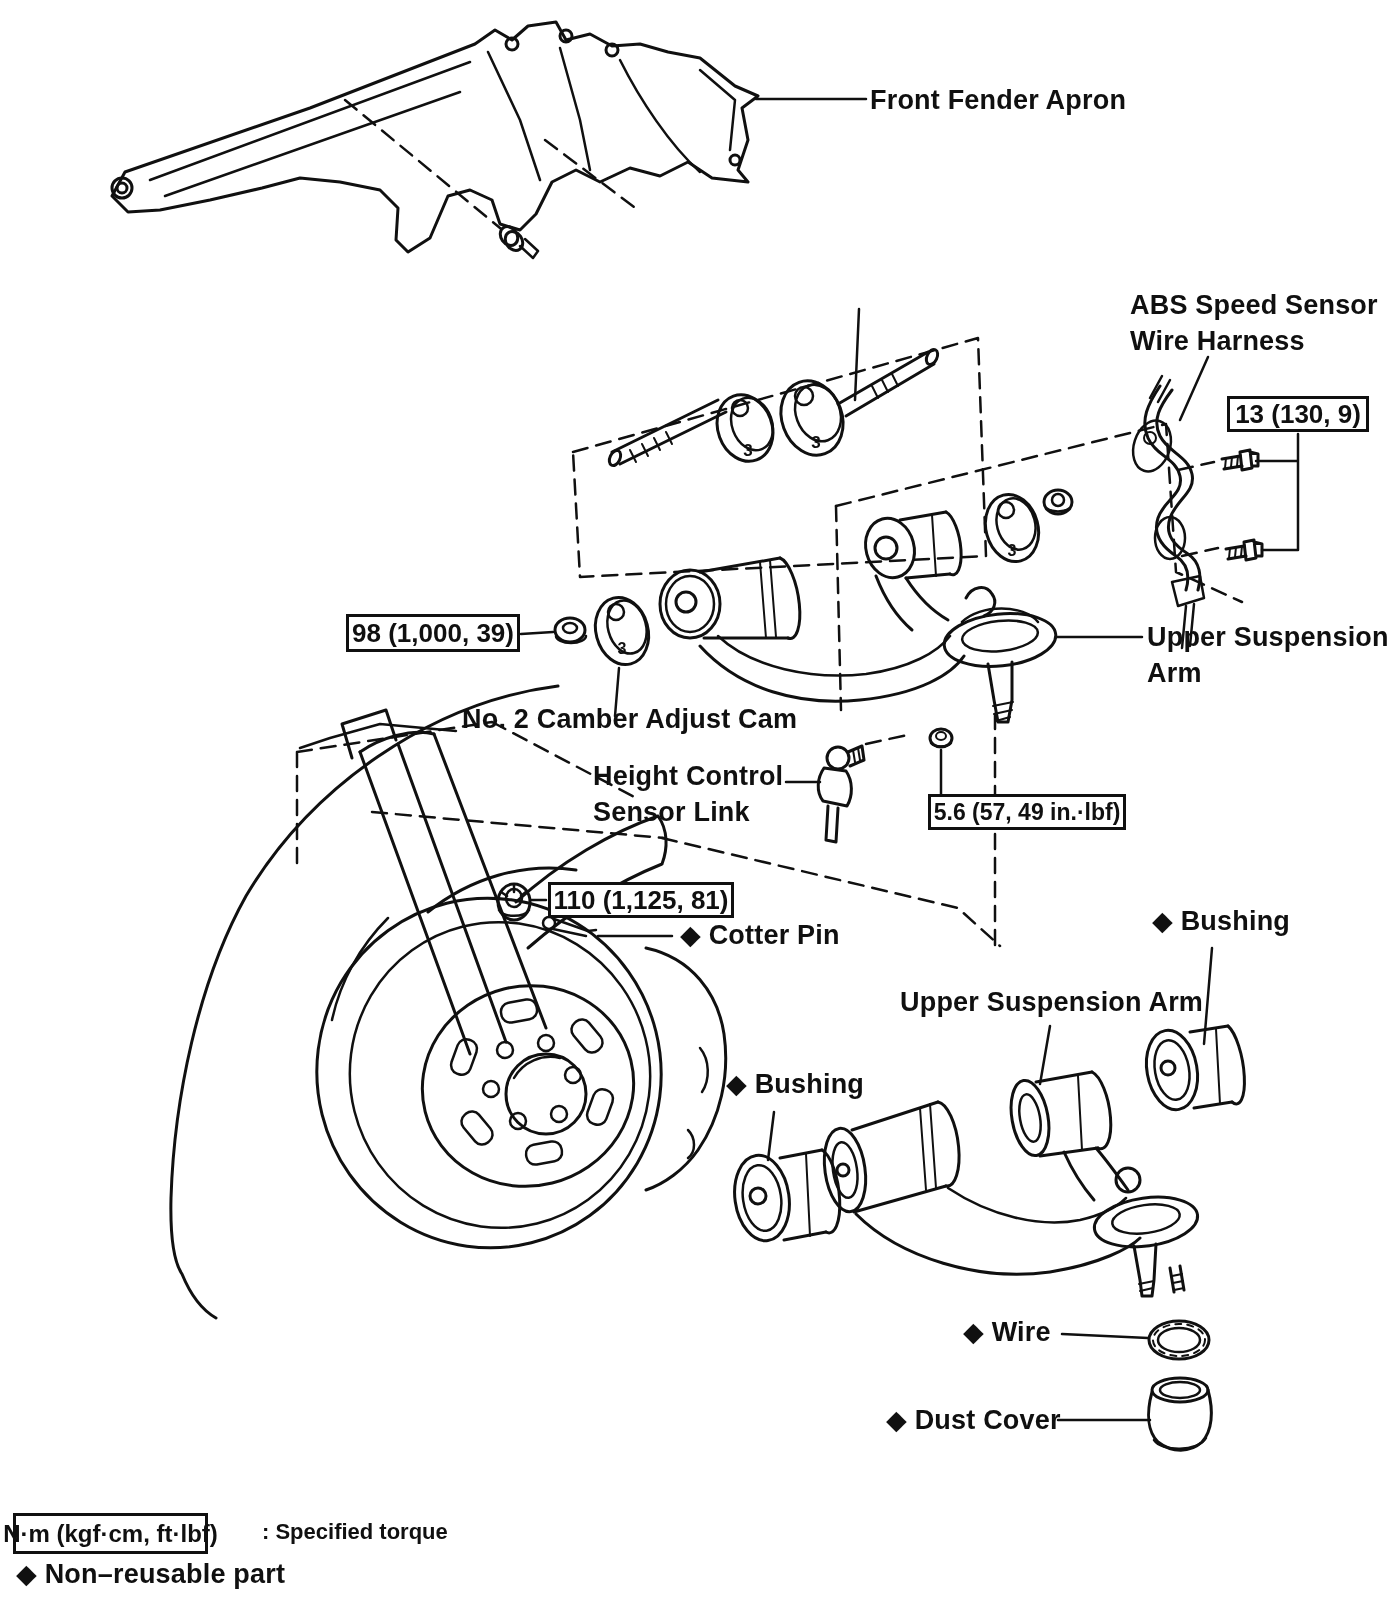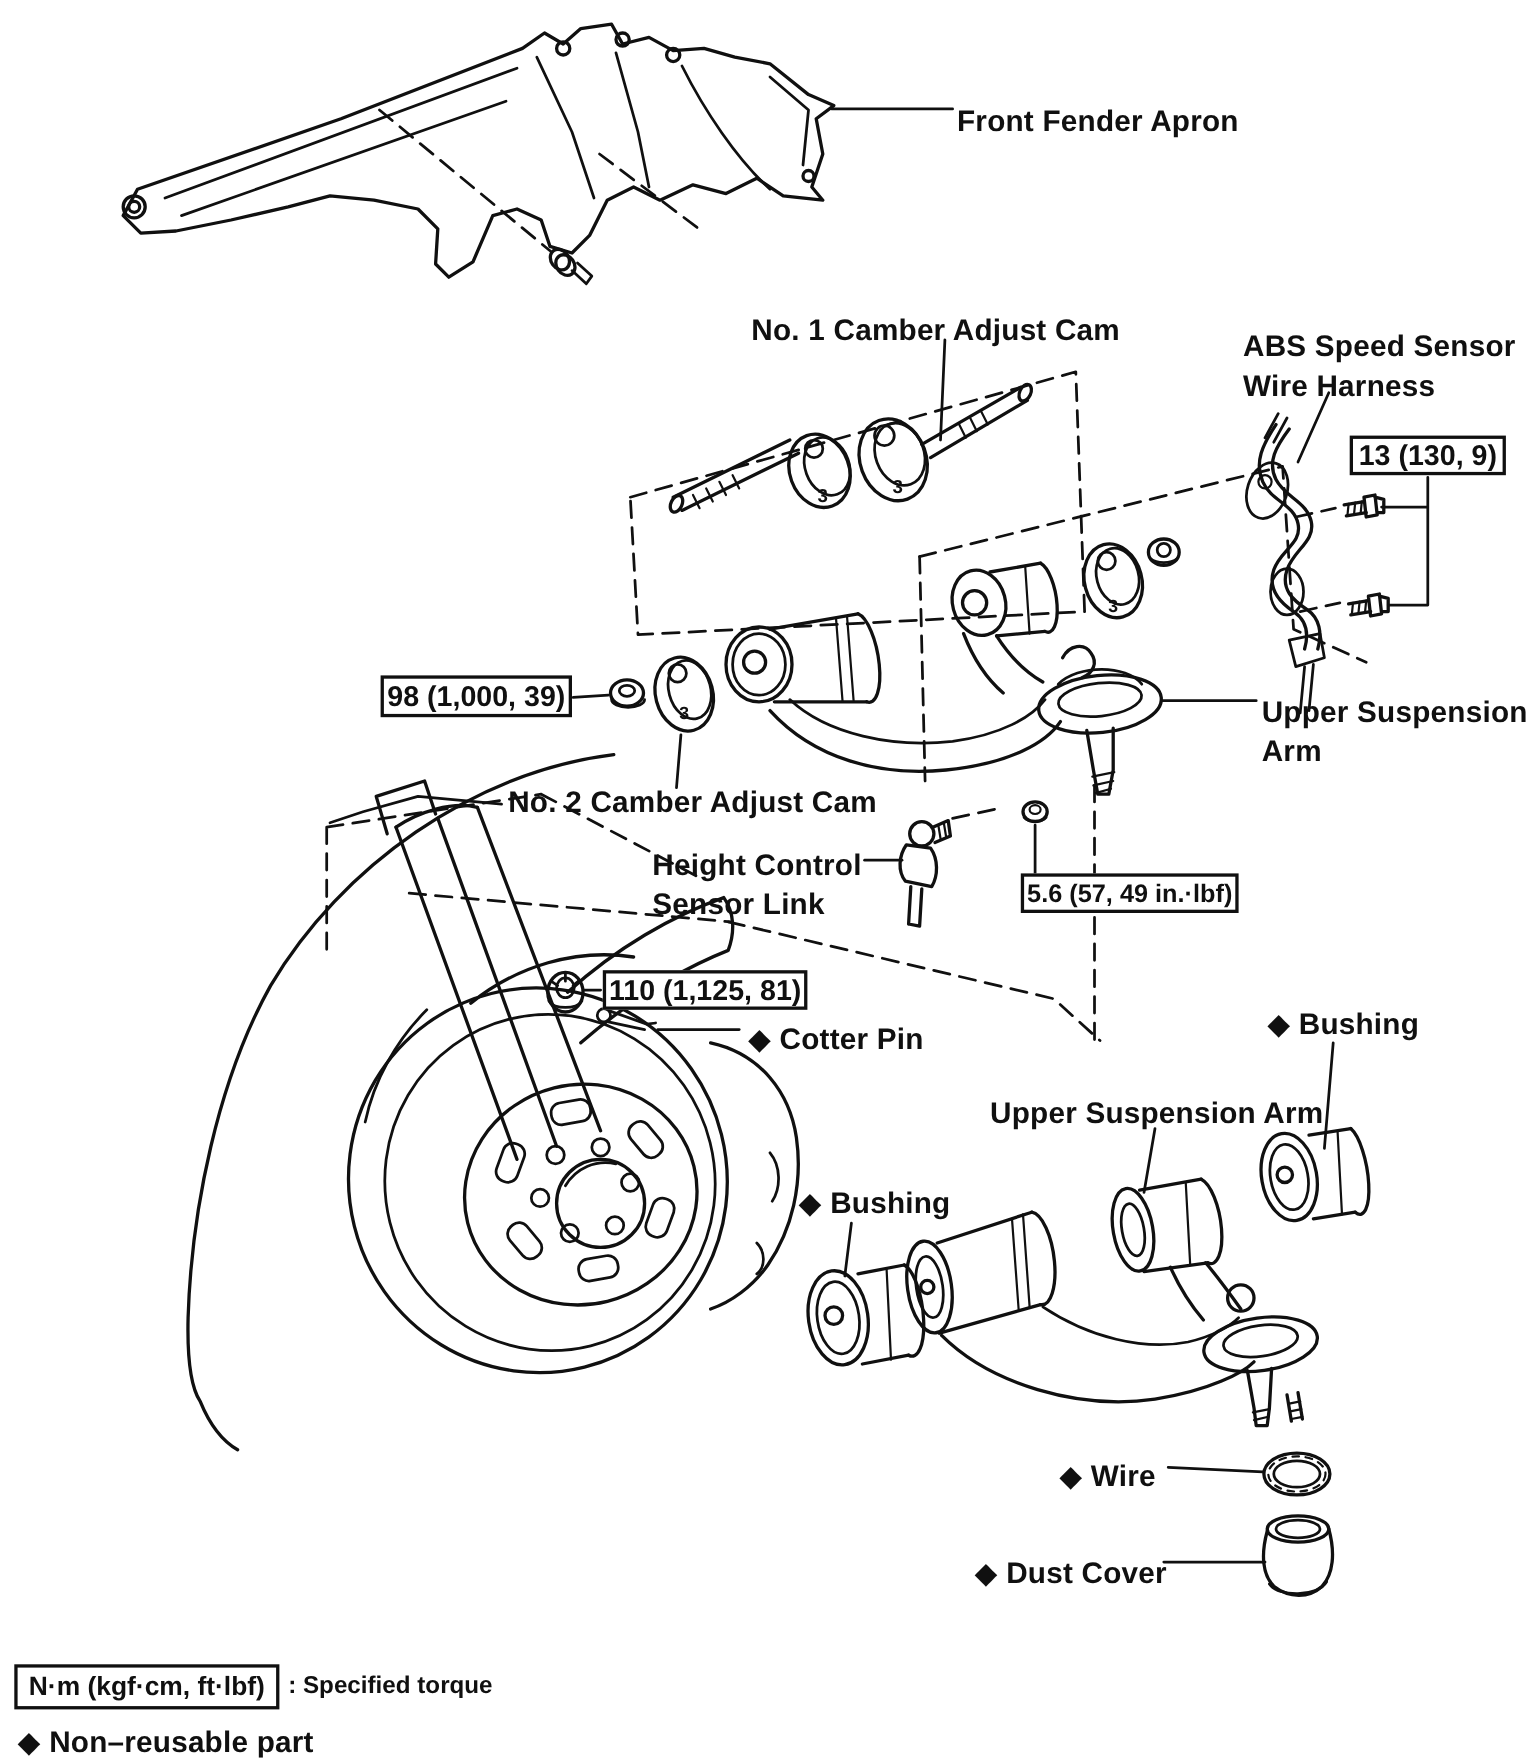--- a/index.html
+++ b/index.html
@@ -6,21 +6,21 @@
   * { margin:0; padding:0; box-sizing:border-box; }
   html,body { background:var(--paper); }
   .stage {
     position:relative; width:1392px; height:1598px; background:var(--paper);
     font-family:"Liberation Sans","DejaVu Sans",sans-serif; color:var(--ink);
     overflow:hidden;
   }
   .stage svg { position:absolute; left:0; top:0; }
   .lbl {
     position:absolute; font-size:27px; font-weight:700; letter-spacing:.2px;
-    white-space:nowrap; color:var(--ink); line-height:36px;margin-top:10px;
+    white-space:nowrap; color:var(--ink); line-height:36px;
   }
   .tbox {
     position:absolute; border:3px solid var(--ink); background:var(--paper);
     display:flex; align-items:center; justify-content:center;
     font-size:26px; font-weight:700; white-space:nowrap; padding:0 6px;
   }
   .small { font-size:23px; }
   .legend-colon { position:absolute; font-size:22px; font-weight:700; white-space:nowrap; }
 </style>
 </head>
@@ -275,21 +275,20 @@
     <path d="M598,936 L672,936"></path>
     <path d="M1212,948 L1204,1044"></path>
     <path d="M1050,1026 L1040,1084"></path>
     <path d="M774,1112 L768,1160"></path>
     <path d="M1062,1334 L1148,1338"></path>
     <path d="M1058,1420 L1150,1420"></path>
   </g>
 </svg>
 
   <div class="lbl" style="left:870px; top:82px;">Front Fender Apron</div>
-  <div class="lbl" style="left:683px; top:272px;">No. 1 Camber Adjust Cam</div>
 
   <div class="lbl" style="left:1130px; top:287px;">
     <div>ABS Speed Sensor</div>
     <div>Wire Harness</div>
   </div>
 
   <div class="lbl" style="left:1147px; top:619px;">
     <div>Upper Suspension</div>
     <div>Arm</div>
   </div>
@@ -306,17 +305,17 @@
   <div class="lbl" style="left:900px; top:984px;">Upper Suspension Arm</div>
   <div class="lbl" style="left:726px; top:1066px;">◆ Bushing</div>
   <div class="lbl" style="left:963px; top:1314px;">◆ Wire</div>
   <div class="lbl" style="left:886px; top:1402px;">◆ Dust Cover</div>
 
   <div class="tbox" style="left:1227px; top:396px; width:142px; height:36px;">13 (130, 9)</div>
   <div class="tbox" style="left:346px; top:614px; width:174px; height:38px;">98 (1,000, 39)</div>
   <div class="tbox small" style="left:896px; top:794px; width:198px; height:36px;margin-left:32px;">5.6 (57, 49 in.·lbf)</div>
   <div class="tbox" style="left:548px; top:882px; width:186px; height:36px;">110 (1,125, 81)</div>
 
-  <div class="tbox" style="left:13px; top:1513px; width:241px; height:41px; font-size:24px;">N·m (kgf·cm, ft·lbf)</div>
+  <div class="tbox" style="left:13px; top:1513px; width:195px; height:41px; font-size:24px;">N·m (kgf·cm, ft·lbf)</div>
   <div class="legend-colon" style="left:262px; top:1519px;">: Specified torque</div>
   <div class="lbl" style="left:16px; top:1556px;">◆ Non–reusable part</div>
 
 </div>
 
 </body></html>

